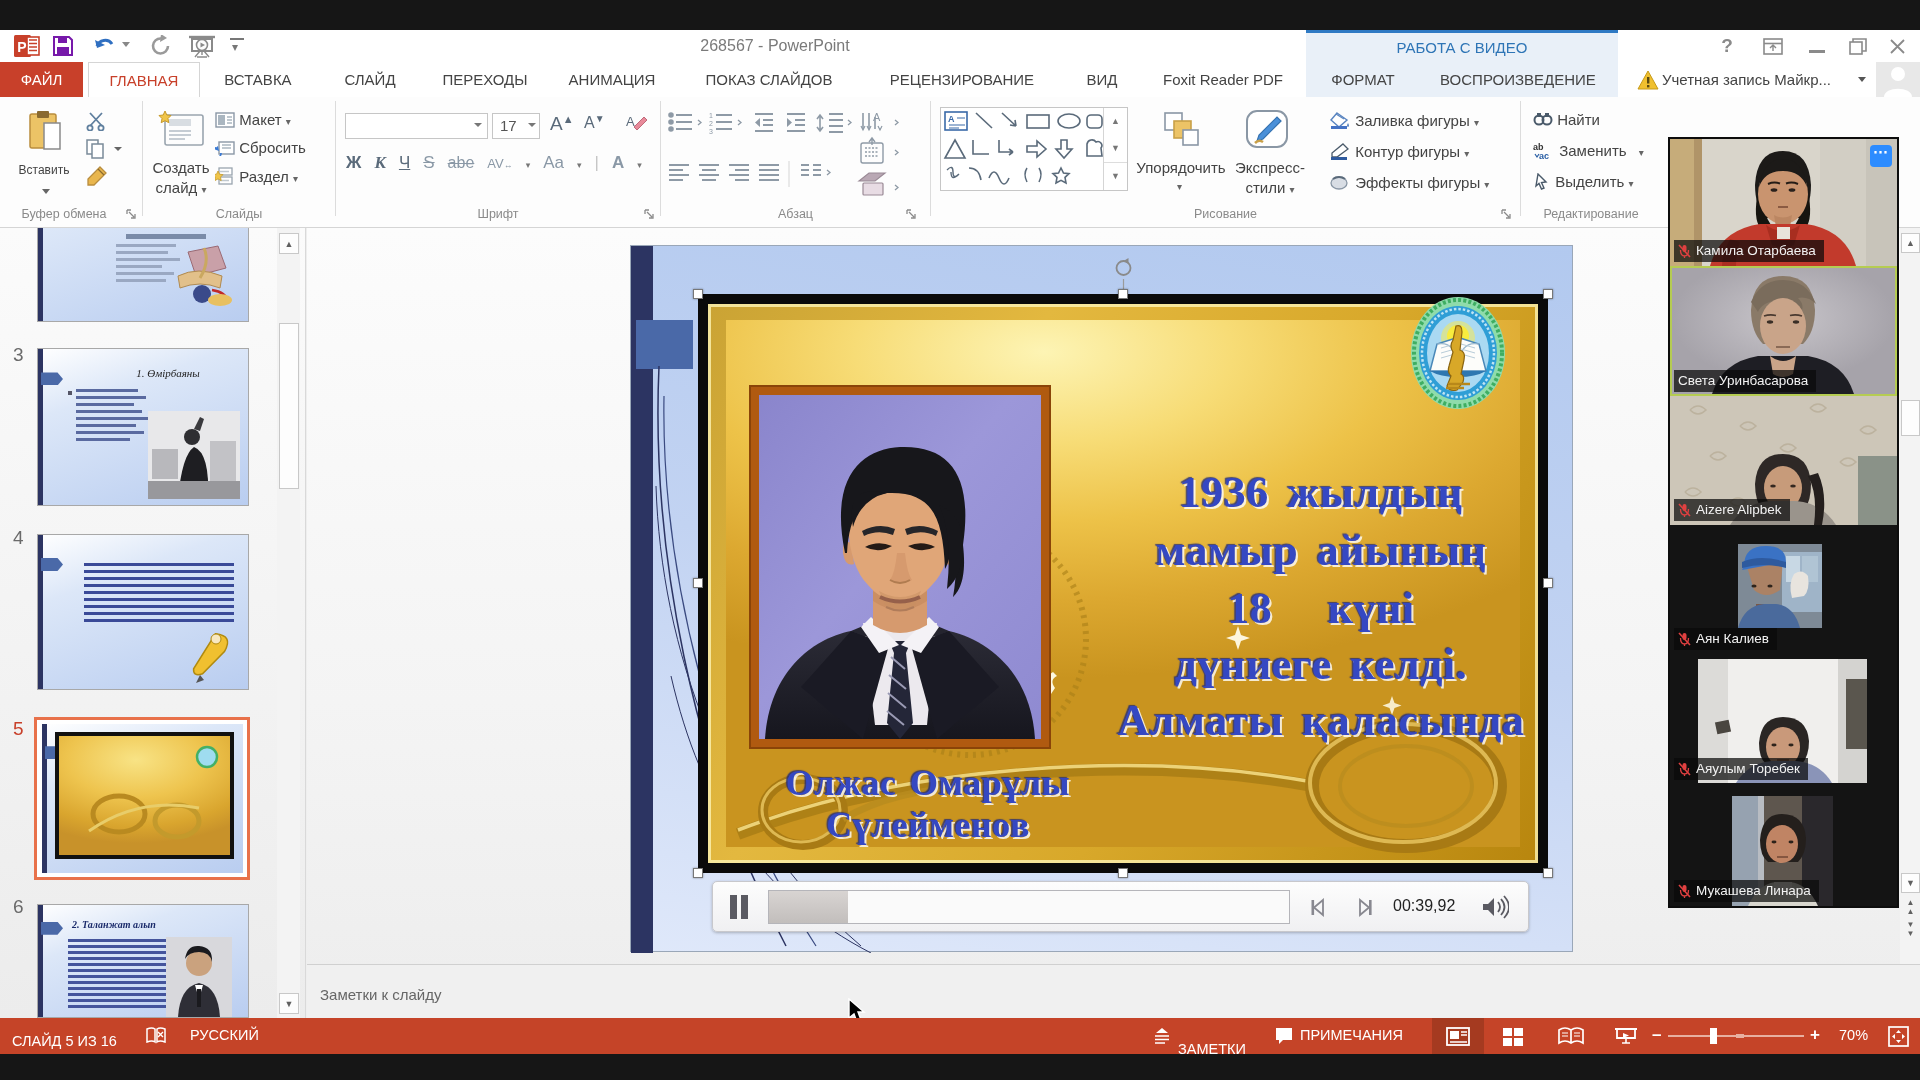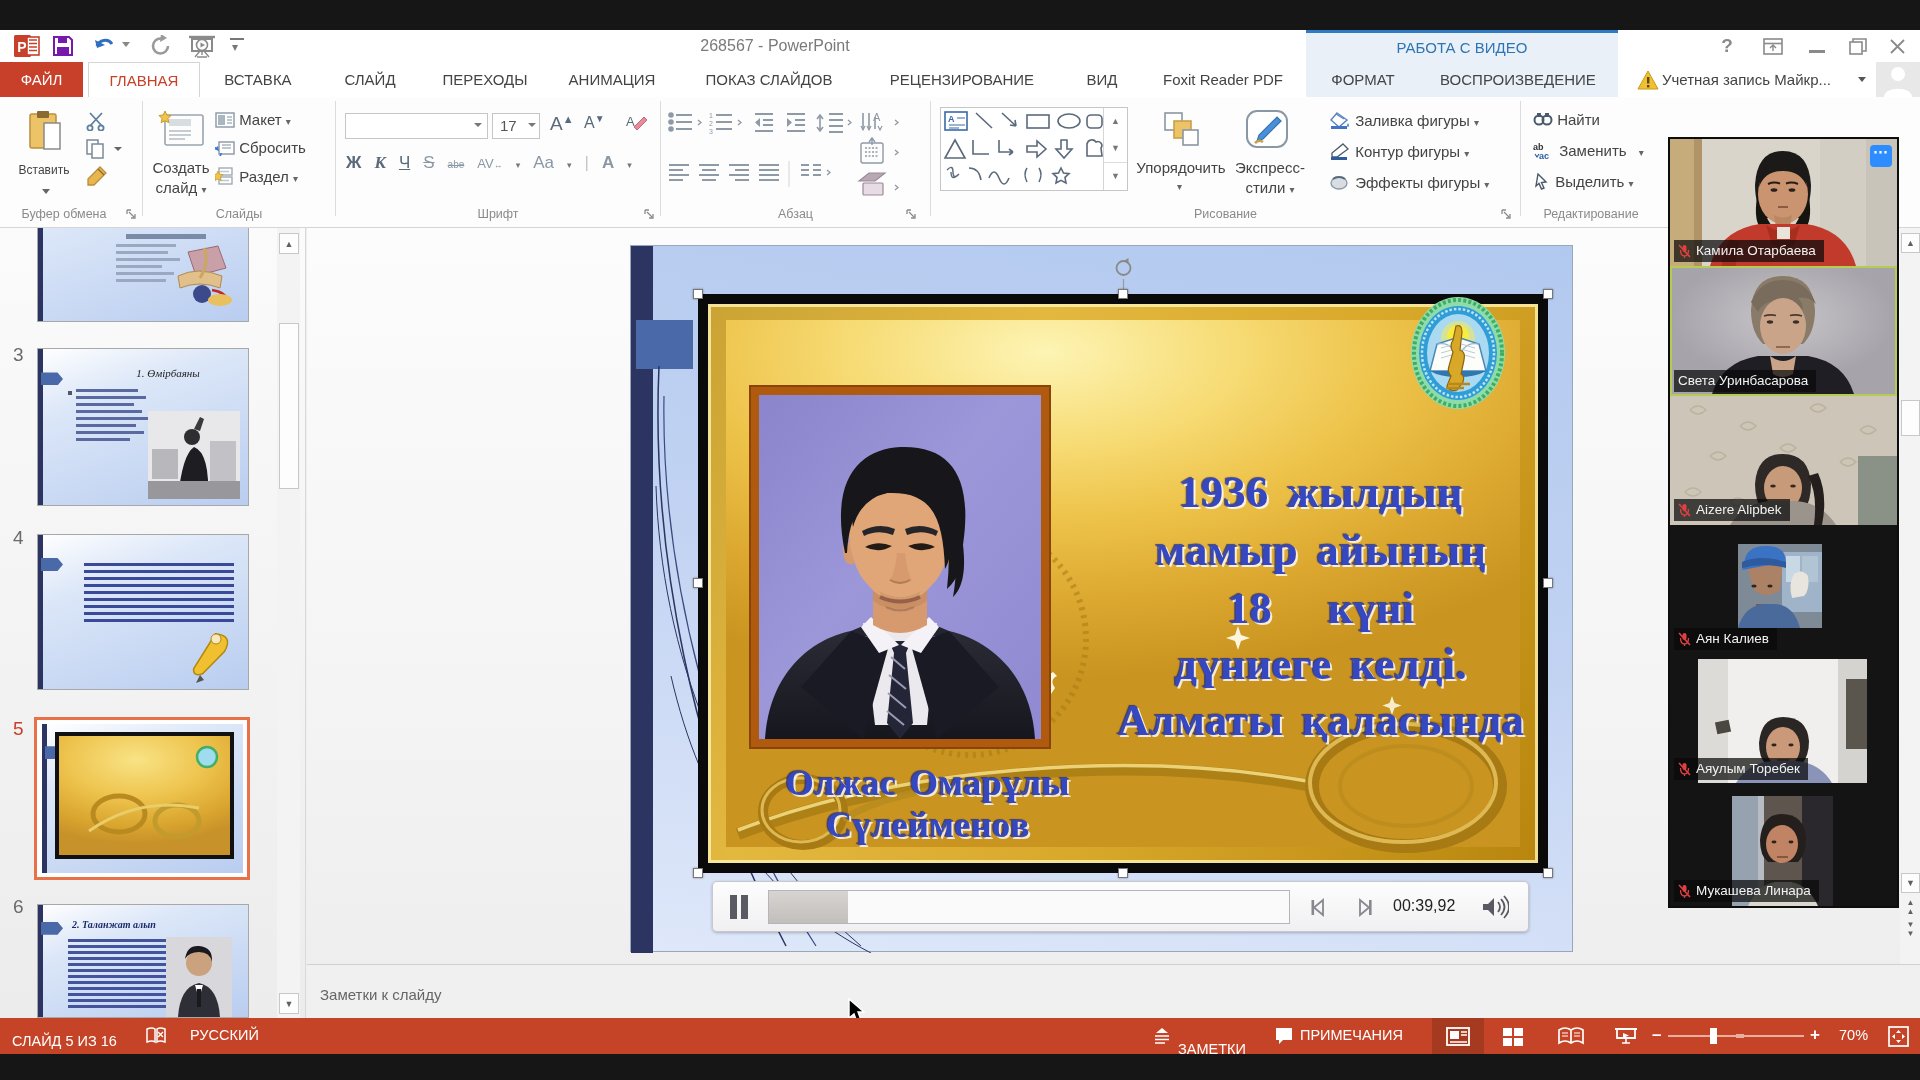--- a/index.html
+++ b/index.html
@@ -207,21 +207,21 @@
     <div class="abs" style="left:248px;top:16px;font-size:16px;color:#5a6a7a">A<span style="font-size:10px;vertical-align:6px">▼</span></div>
     <svg class="abs" style="left:288px;top:16px" width="24" height="22" viewBox="0 0 24 22">
       <text x="2" y="13" font-size="13" fill="#5a6a7a" font-family="Liberation Sans">A</text>
       <path d="M10 14 L20 4 L23 7 L13 17 Z" fill="#e88a9a" stroke="#c06a7a" stroke-width="1"></path>
     </svg>
     <div class="abs" style="left:10px;top:56px;width:310px;font-size:17px;color:#5a6a7a;display:flex;gap:13px;align-items:baseline">
       <span style="font-weight:bold">Ж</span>
         <span style="font-style:italic;font-family:'Liberation Serif',serif;font-weight:bold">К</span>
         <span style="text-decoration:underline">Ч</span>
         <span style="text-decoration:line-through;color:#8a98a6">S</span>
-        <span style="font-size:10px;text-decoration:line-through;color:#8a98a6">abe</span>
+        <span style="font-size:16px;text-decoration:line-through;color:#8a98a6">abe</span>
       <span style="font-size:13px;color:#8a98a6">AV<span style="font-size:9px">↔</span></span>
         <span style="font-size:9px;color:#777">▾</span>
       <span style="color:#8a98a6">Aa</span>
         <span style="font-size:9px;color:#777">▾</span>
       <span style="color:#c6c6c6">|</span>
       <span style="color:#8a98a6;font-weight:bold">A</span>
         <span style="font-size:9px;color:#777">▾</span>
     </div>
     <div class="grplabel">Шрифт</div>
     <svg class="abs" style="left:308px;top:112px" width="11" height="11" viewBox="0 0 11 11">

